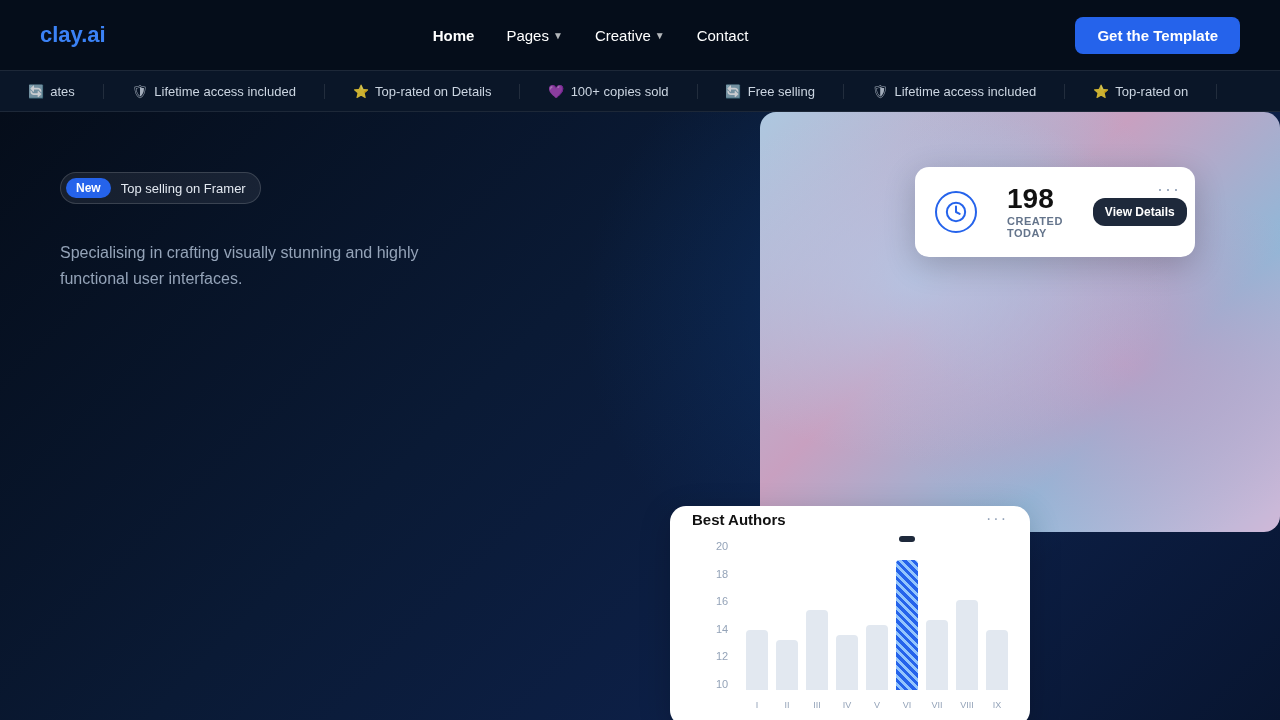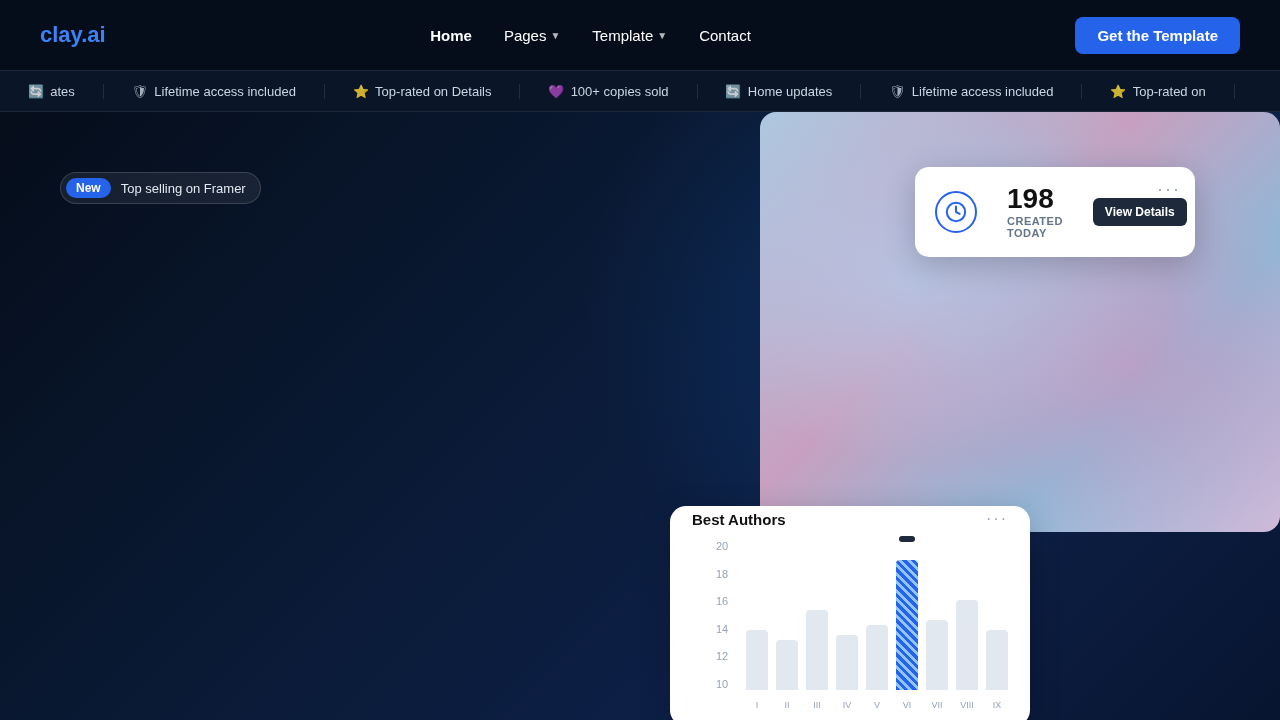--- a/index.html
+++ b/index.html
@@ -265,21 +265,21 @@
       color: #94a3b8;
       position: absolute;
       top: 12px;
       right: 14px;
       letter-spacing: 2px;
     }
     .view-details-btn {
       background: #1e293b;
       color: #fff;
       border: none;
-      border-radius: 6px;
+      border-radius: 12px;
       padding: 7px 12px;
       font-size: 12px;
       font-weight: 600;
       cursor: pointer;
       white-space: nowrap;
     }
 
     
     .chart-card {
       position: absolute;
@@ -392,21 +392,21 @@
   <div class="logo">
     <span>clay.</span><span style="color:#3b82f6">ai</span>
   </div>
   <div class="nav-links">
     <a href="#" class="active">Home</a>
     <div class="nav-dropdown">
       <span>Pages</span>
       <span class="chevron">▼</span>
     </div>
     <div class="nav-dropdown">
-      <span>Template</span>
+      <span>Creative</span>
       <span class="chevron">▼</span>
     </div>
     <a href="#">Contact</a>
   </div>
   <button class="cta-btn">Get the Template</button>
 </nav>
 
 <div class="ticker-bar">
   <div class="ticker-content">
     <div class="ticker-item">
@@ -420,21 +420,21 @@
     <div class="ticker-item">
       <span class="icon">⭐</span>
       <span>Top-rated on Details</span>
     </div>
     <div class="ticker-item">
       <span class="icon">💜</span>
       <span>100+ copies sold</span>
     </div>
     <div class="ticker-item">
       <span class="icon">🔄</span>
-      <span>Home updates</span>
+      <span>Free selling</span>
     </div>
     <div class="ticker-item">
       <span class="icon">🛡</span>
       <span>Lifetime access included</span>
     </div>
     <div class="ticker-item">
       <span class="icon">⭐</span>
       <span>Top-rated on</span>
     </div>
   </div>
@@ -442,20 +442,21 @@
 
 <section class="hero">
 
   <div class="hero-left">
     <div class="new-badge">
       <span class="new-pill">New</span>
       <span class="new-badge-text">Top selling on Framer</span>
     </div>
 
 
+    <p class="hero-subtitle">Specialising in crafting visually stunning and highly functional user interfaces.</p>
 
   </div>
 
   <div class="hero-right">
 
     <div class="swirl-card">
       <div class="swirl-inner"></div>
     </div>
 
     <div class="stats-card">

